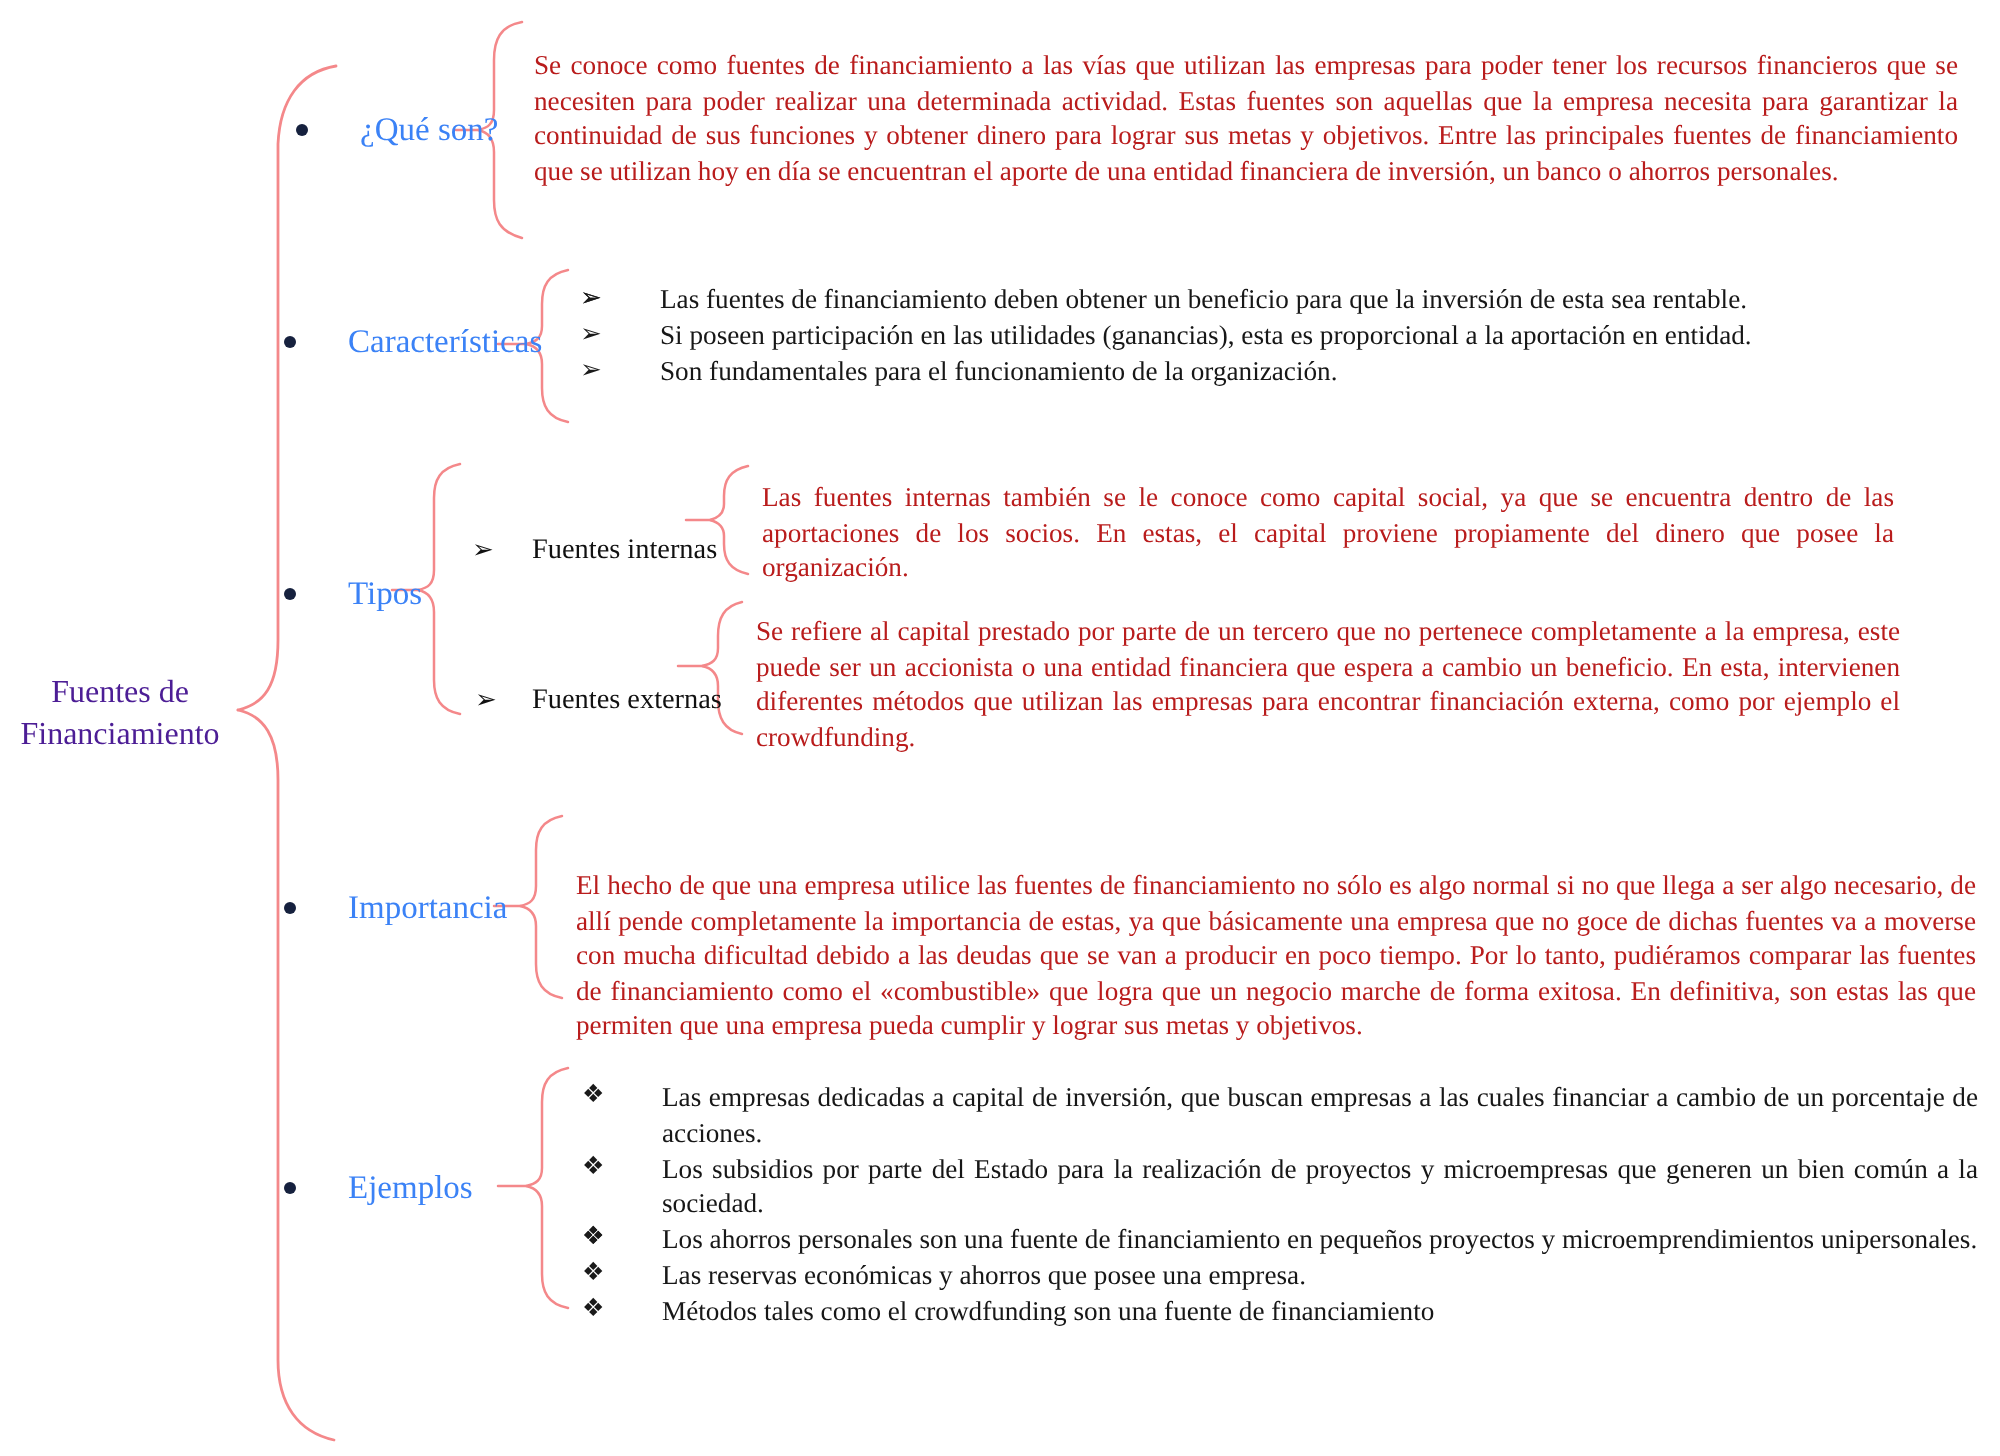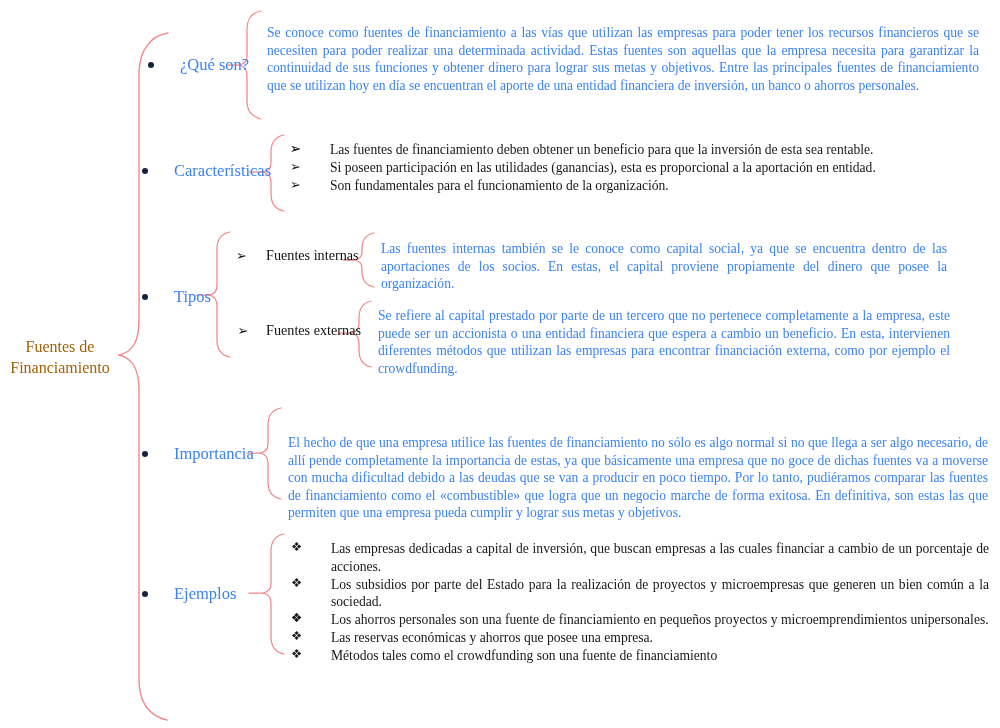--- a/index.html
+++ b/index.html
@@ -34,21 +34,21 @@
   .node {
     position: absolute;
   }
 
   
   #root-label {
     left: 0px;
     top: 336px;
     width: 120px;
     text-align: center;
-    color: #a16207;
+    color: #4c1d95;
     font-size: 16px;
     line-height: 21px;
   }
 
   
   .branch-label {
     color: #3b82f6;
     font-size: 16.5px;
     white-space: nowrap;
   }
@@ -67,21 +67,21 @@
   #lbl-caract   { left: 142px; top: 161px; }
   #lbl-tipos    { left: 142px; top: 287px; }
   #lbl-import   { left: 142px; top: 444px; }
   #lbl-ejemplos { left: 142px; top: 584px; }
 
   
   .para {
     font-size: 13.6px;
     line-height: 17.6px;
     text-align: justify;
-    color: #3b82f6;
+    color: #b91c1c;
   }
 
   #p-queson {
     left: 267px;
     top: 24px;
     width: 712px;
   }
 
   
   #list-caract {
@@ -115,20 +115,21 @@
     top: -1px;
     font-size: 12.5px;
     color: #1a1a1a;
   }
 
   
   .sub-label {
     font-size: 14.2px;
     color: #111111;
     white-space: nowrap;
+    margin-top: 20px;
   }
   .sub-label .mk {
     display: inline-block;
     width: 14px;
     margin-right: 16px;
     font-size: 13px;
   }
   #sub-internas { left: 236px; top: 247px; }
   #sub-externas { left: 236px; top: 322px; text-align: center; }
 

